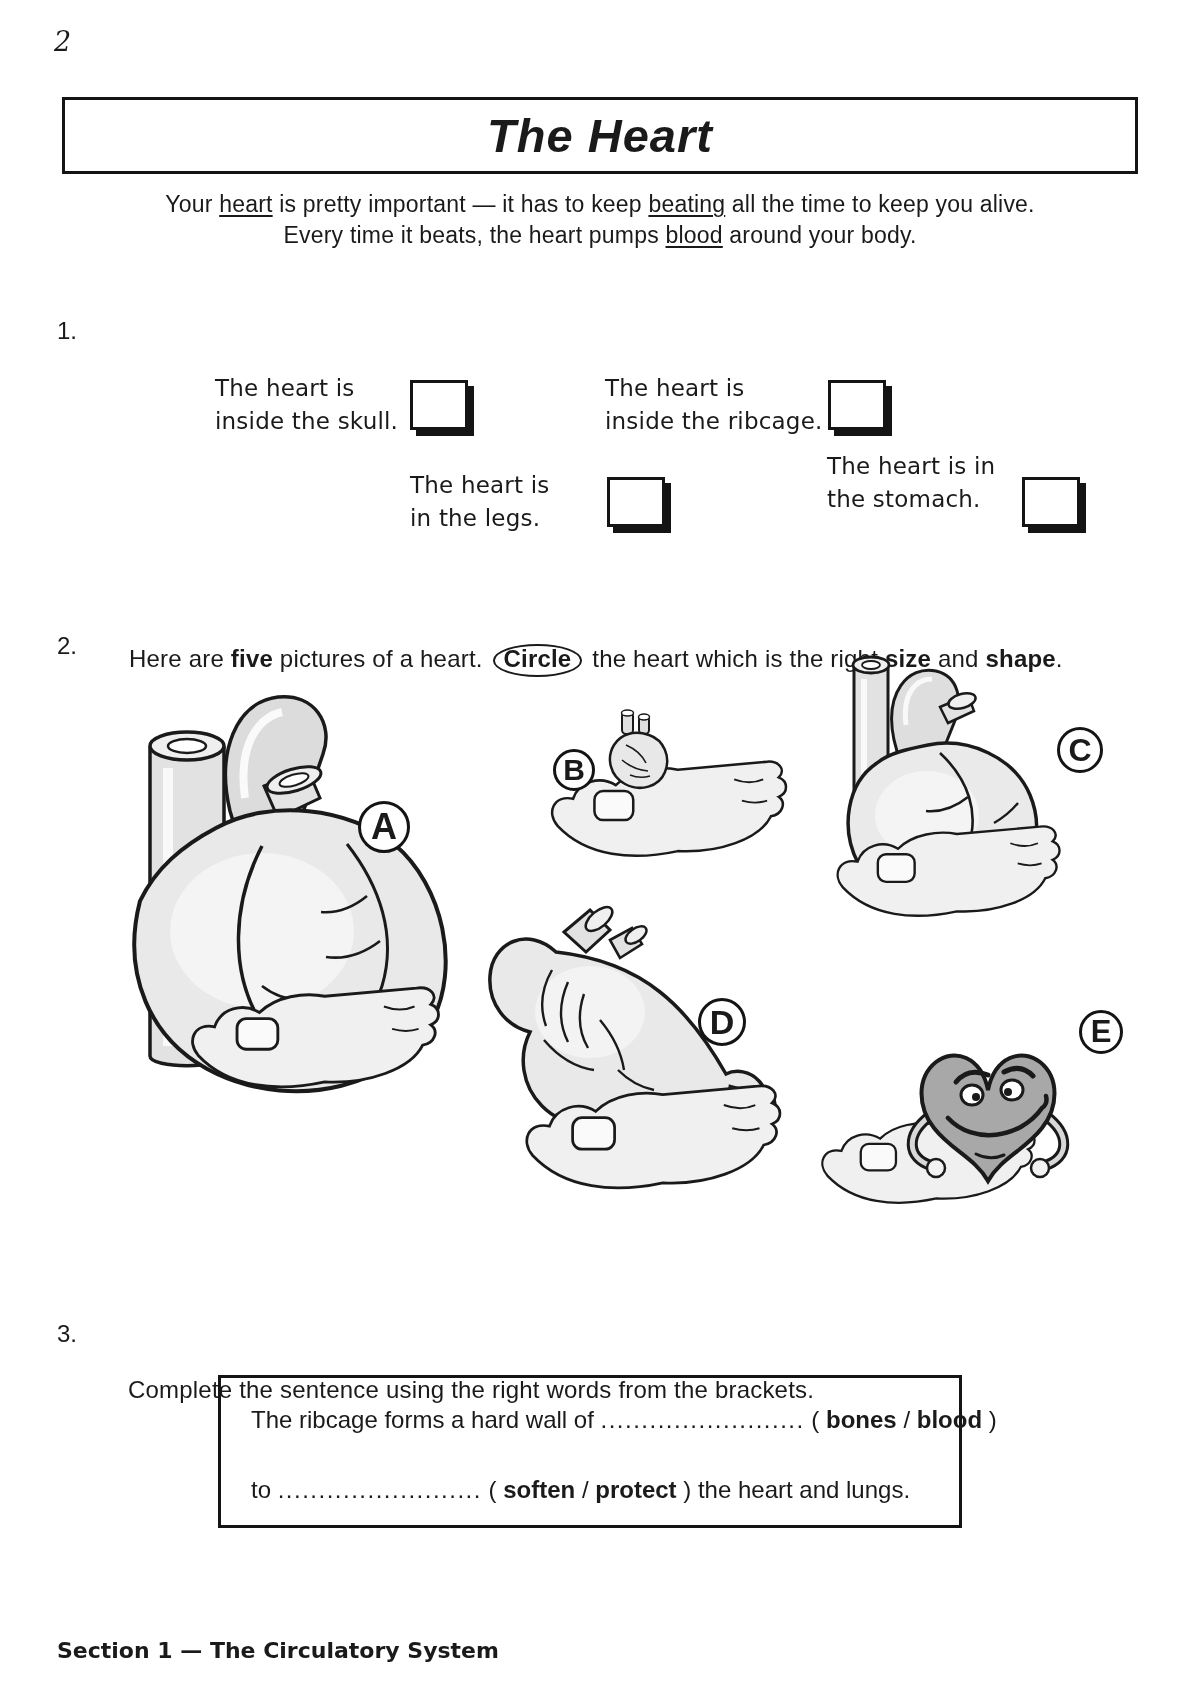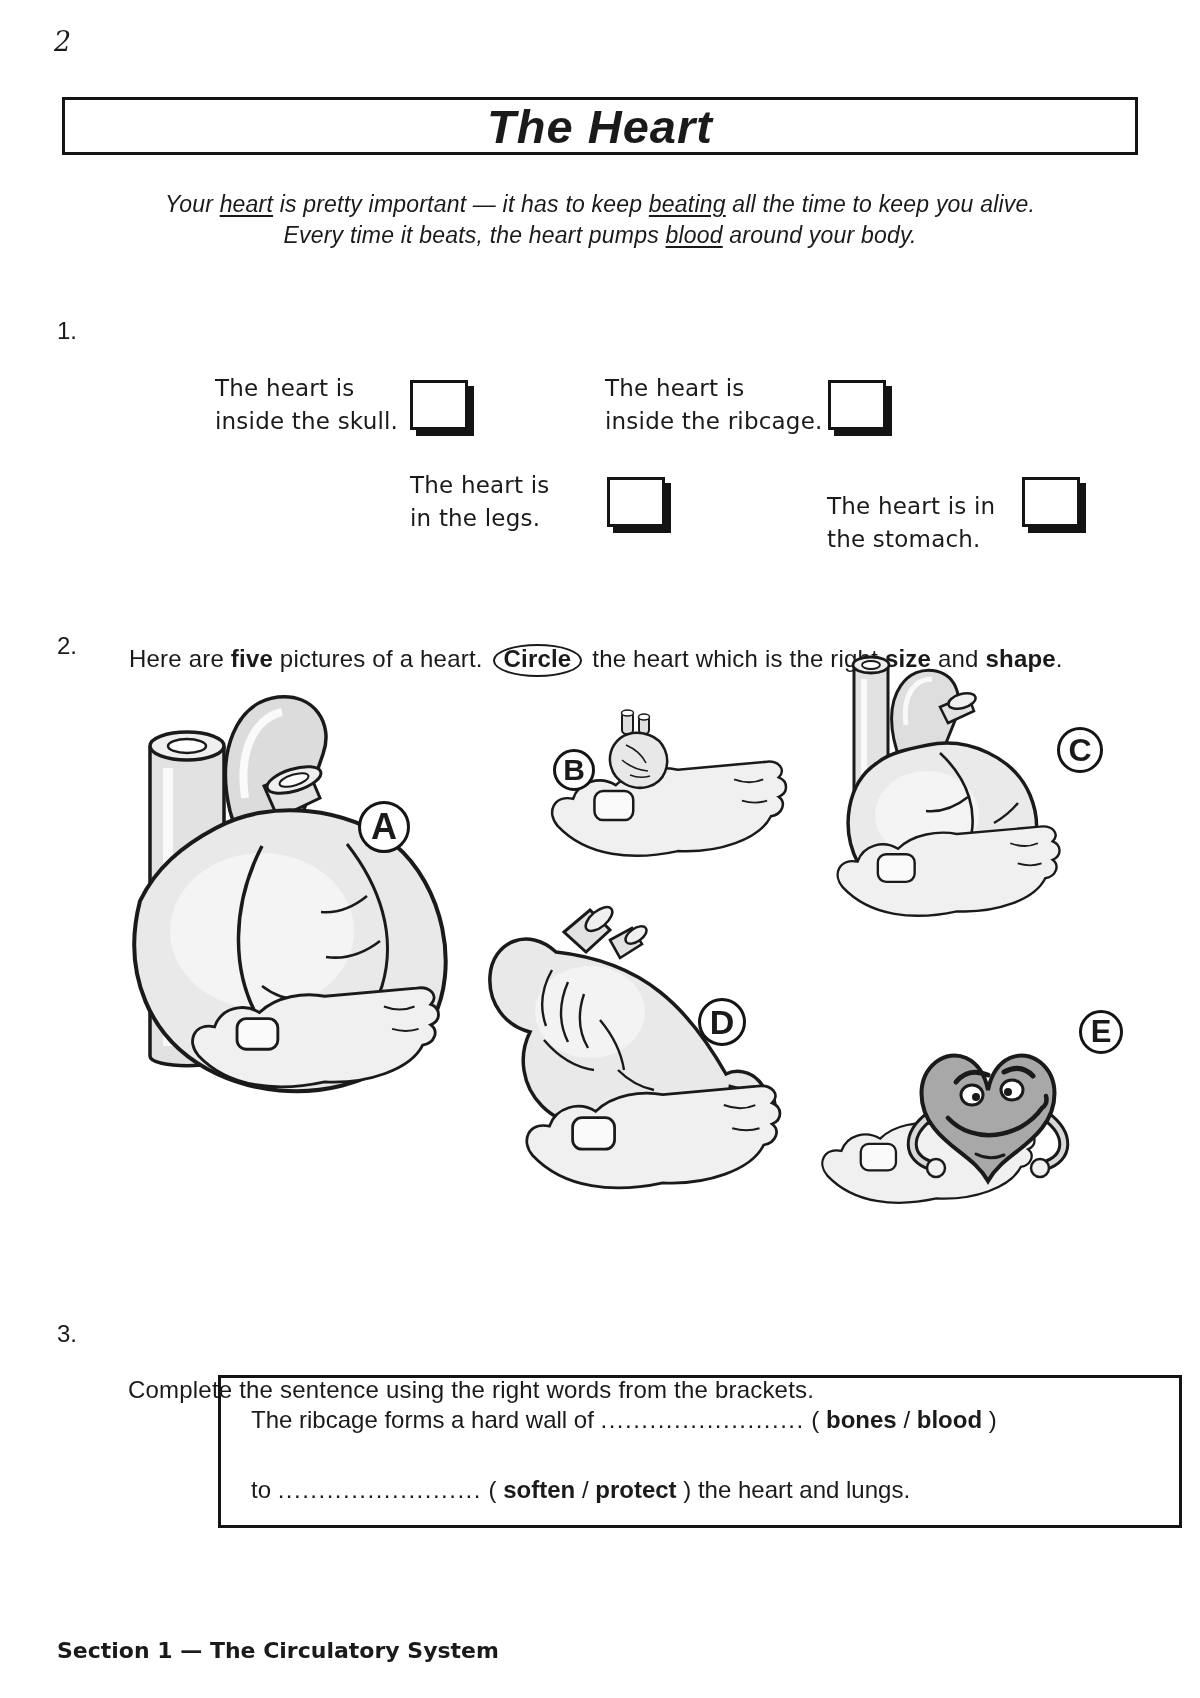--- a/index.html
+++ b/index.html
@@ -1,37 +1,37 @@
 <!DOCTYPE html>
 <html><head>
 <meta charset="utf-8">
 <style>
   html,body{margin:0;padding:0;background:#fff;}
   .page{position:relative;width:1200px;height:1698px;background:#ffffff;
         font-family:"Liberation Sans",sans-serif;color:#1a1a1a;overflow:hidden;}
   .abs{position:absolute;}
   .pagenum{font-family:"DejaVu Serif",serif;font-style:italic;font-size:27px;}
-  .title-box{left:62px;top:97px;width:1076px;height:58px;border:3px solid #141414;
+  .title-box{left:62px;top:97px;width:1076px;height:77px;border:3px solid #141414;
              box-sizing:border-box;display:flex;align-items:center;justify-content:center;}
   .title{font-style:italic;font-weight:bold;font-size:47px;letter-spacing:1px;}
-  .intro{left:0;top:189px;width:1200px;text-align:center;font-style:italic;
+  .intro{left:0;top:189px;width:1200px;text-align:center;
          font-size:23px;line-height:31px;letter-spacing:.2px;}
   .u{text-decoration:underline;text-decoration-thickness:2px;text-underline-offset:3px;}
   .b{font-weight:bold;}
   .qnum{font-size:24px;}
   .qtext{font-size:24px;letter-spacing:.2px;white-space:nowrap;}
   .circled{display:inline-block;border:2.5px solid #1a1a1a;border-radius:50%;
            padding:1px 9px 4px;margin:12px 3px;line-height:24px;font-weight:bold;}
   .opt{font-family:"DejaVu Sans",sans-serif;font-size:23px;line-height:33px;letter-spacing:.2px;}
   .checkbox{width:52px;height:44px;background:#fff;border:3px solid #141414;
             box-shadow:6px 6px 0 #141414;}
   .label-circle{border:3.5px solid #141414;border-radius:50%;background:#fff;
                 display:flex;align-items:center;justify-content:center;
                 font-weight:bold;box-sizing:border-box;}
-  .q3box{left:218px;top:1375px;width:964px;height:153px;border:3px solid #141414;
+  .q3box{left:218px;top:1375px;width:744px;height:153px;border:3px solid #141414;
          box-sizing:border-box;font-size:24px;}
   .q3line{position:absolute;left:30px;white-space:nowrap;}
   .dots{letter-spacing:1.5px;}
   .footer{font-size:22px;font-family:"DejaVu Sans",sans-serif;}
   svg{display:block;}
 </style>
 </head>
 <body>
 
 <div class="page">
@@ -60,21 +60,21 @@
     <div>inside the ribcage.</div>
   </div>
   <div class="abs checkbox" style="left:828px;top:380px"></div>
 
   <div class="abs opt" style="left:410px;top:469px">
     <div>The heart is</div>
     <div>in the legs.</div>
   </div>
   <div class="abs checkbox" style="left:607px;top:477px"></div>
 
-  <div class="abs opt" style="left:827px;top:490px">
+  <div class="abs opt" style="left:827px;top:450px">
     <div>The heart is in</div>
     <div>the stomach.</div>
   </div>
   <div class="abs checkbox" style="left:1022px;top:477px"></div>
 
   <div class="abs qnum" style="left:57px;top:632px">2.</div>
   <div class="abs qtext" style="left:129px;top:632px"><span>Here are </span><span class="b">five</span><span> pictures of a heart. </span><span class="circled">Circle</span><span> the heart which is the right </span><span class="b">size</span><span> and </span><span class="b">shape</span><span>.</span></div>
 
   <div class="abs" style="left:112px;top:686px;width:340px;height:440px">
     <svg viewBox="0 0 340 440" width="340" height="440">

